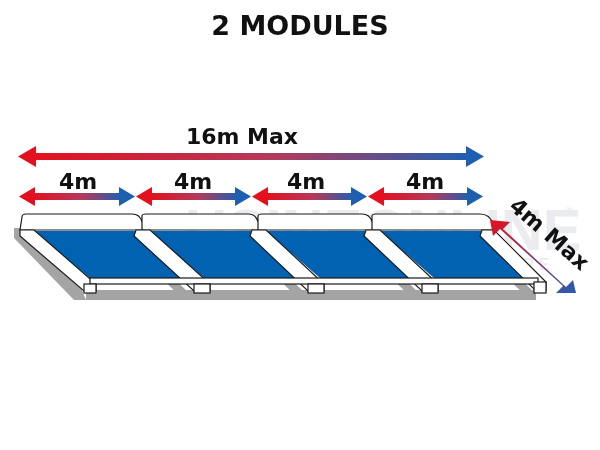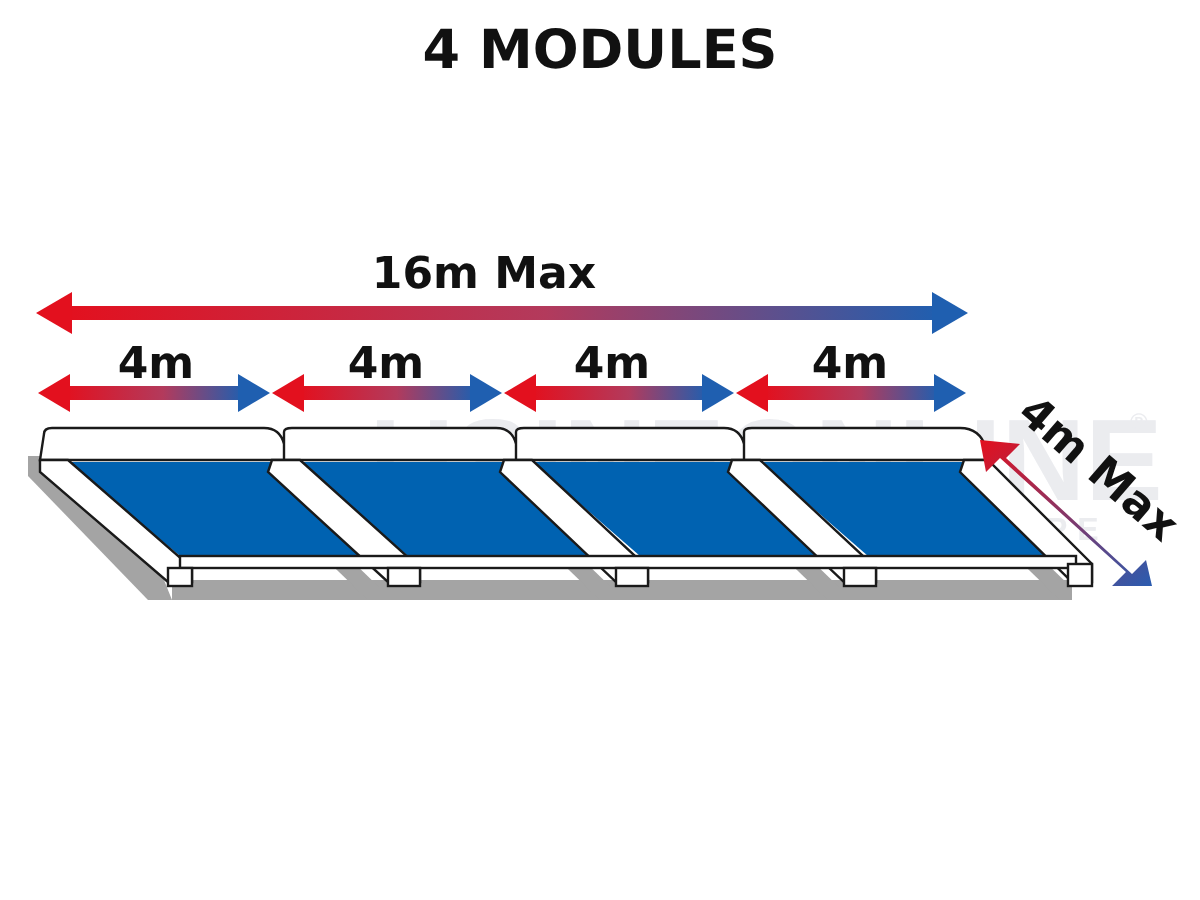--- a/index.html
+++ b/index.html
@@ -5,21 +5,21 @@
   html, body { margin:0; padding:0; background:#ffffff; }
   body { width:600px; height:450px; position:relative; overflow:hidden; font-family:"DejaVu Sans", sans-serif; }
   .title { position:absolute; left:0; top:10px; width:600px; text-align:center; font-family:"DejaVu Sans", sans-serif; font-weight:bold; font-size:27px; color:#111; letter-spacing:0px; }
   svg { position:absolute; left:0; top:0; }
   .lbl { font-family:"DejaVu Sans", sans-serif; font-weight:bold; fill:#111; }
   .wm { font-family:"Liberation Sans", sans-serif; font-weight:bold; fill:#e9eaee; }
 </style>
 </head>
 <body>
 
-<div class="title">4 MODULES</div>
+<div class="title">2 MODULES</div>
 
 <svg width="600" height="450" viewBox="0 0 600 450">
   <defs>
     <linearGradient id="gradH" x1="0" y1="0" x2="1" y2="0">
       <stop offset="0" stop-color="#e3101e"></stop>
       <stop offset="0.55" stop-color="#b33a5c"></stop>
       <stop offset="1" stop-color="#1f5fb0"></stop>
     </linearGradient>
     <linearGradient id="gradD" x1="0" y1="0" x2="1" y2="1">
       <stop offset="0" stop-color="#e3101e"></stop>

